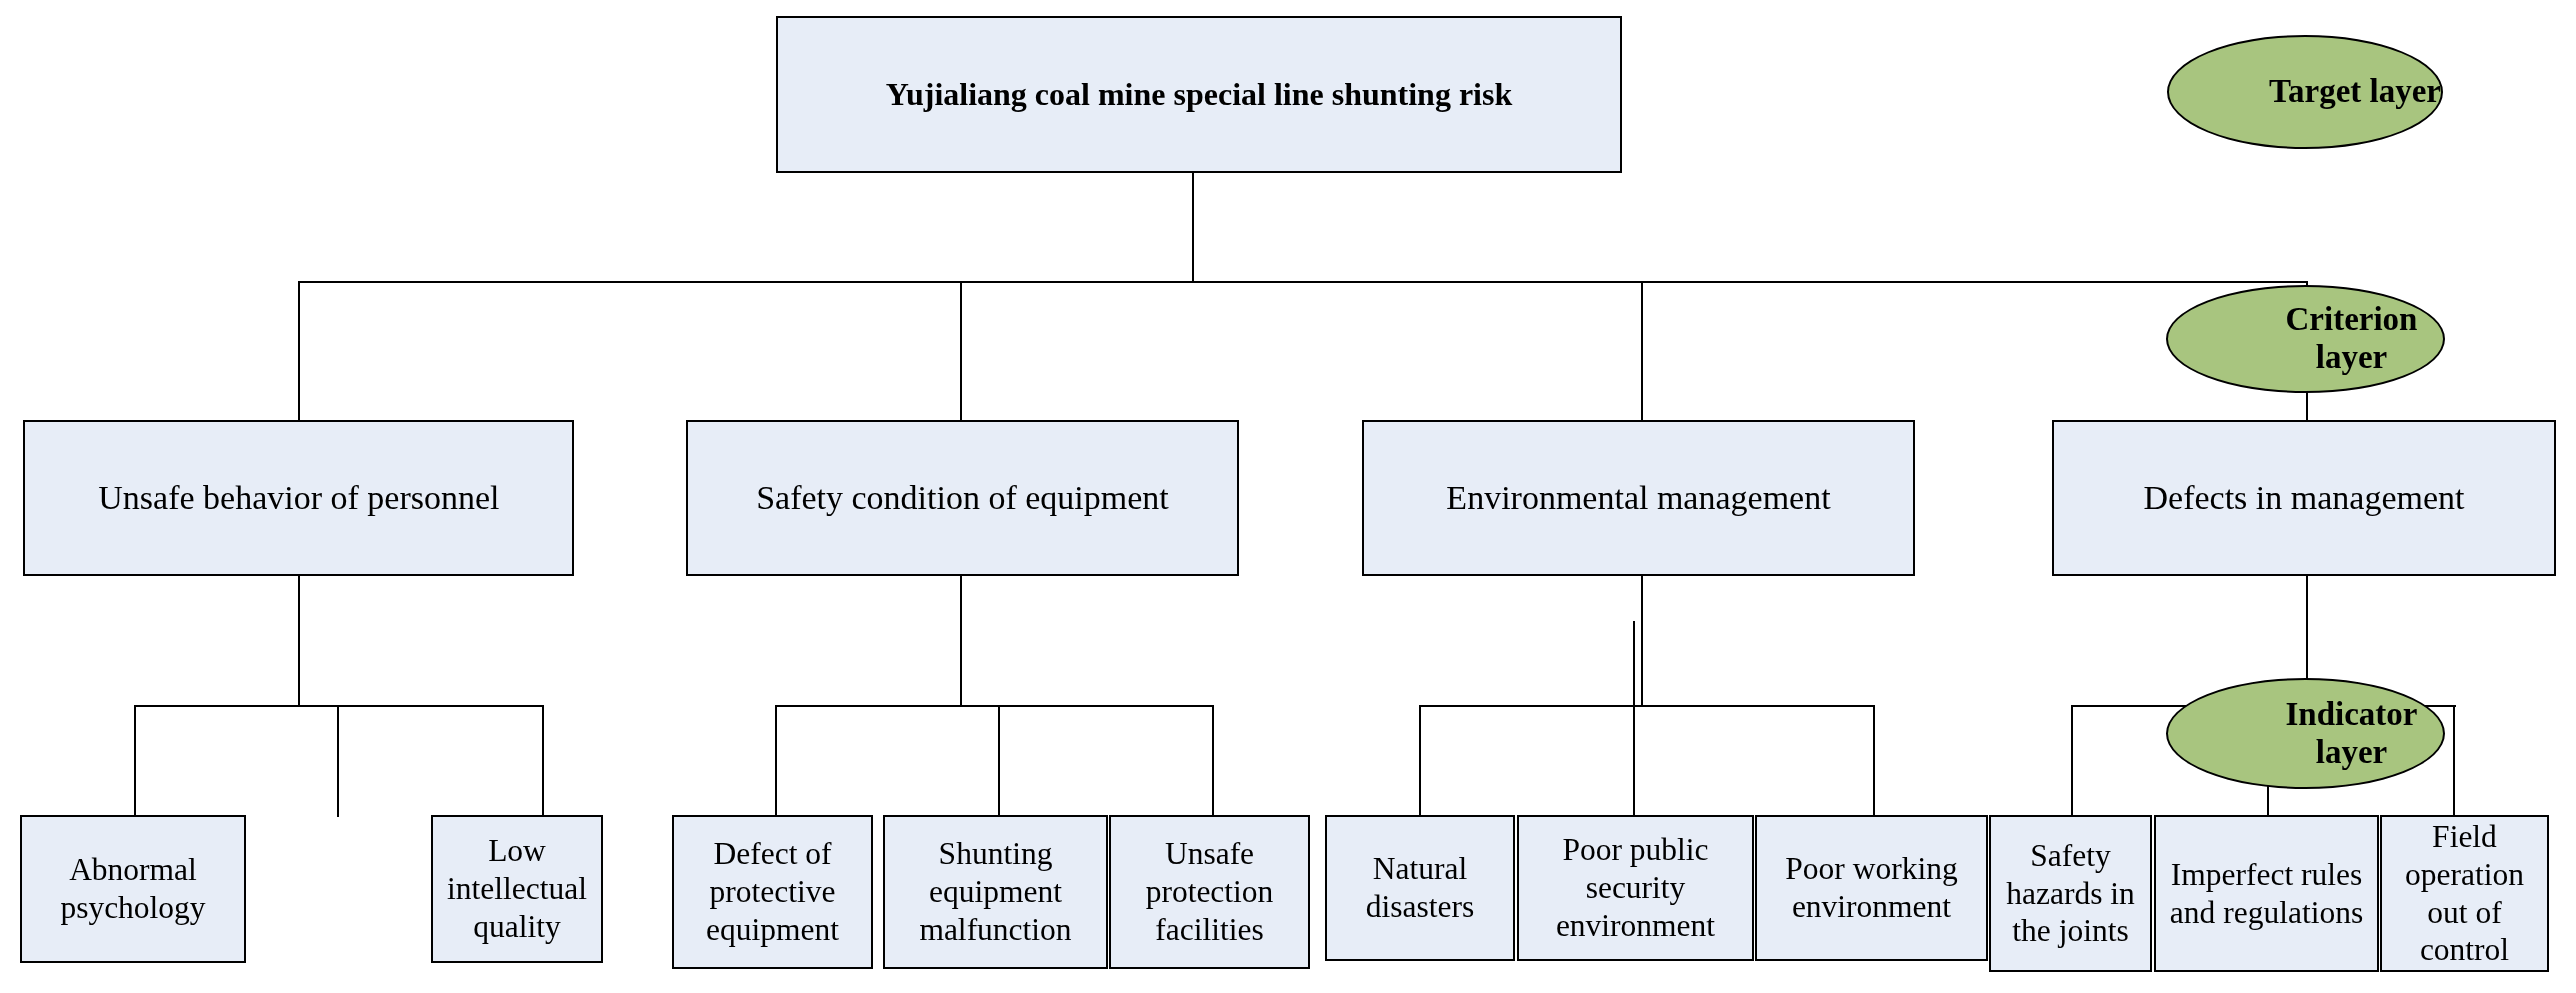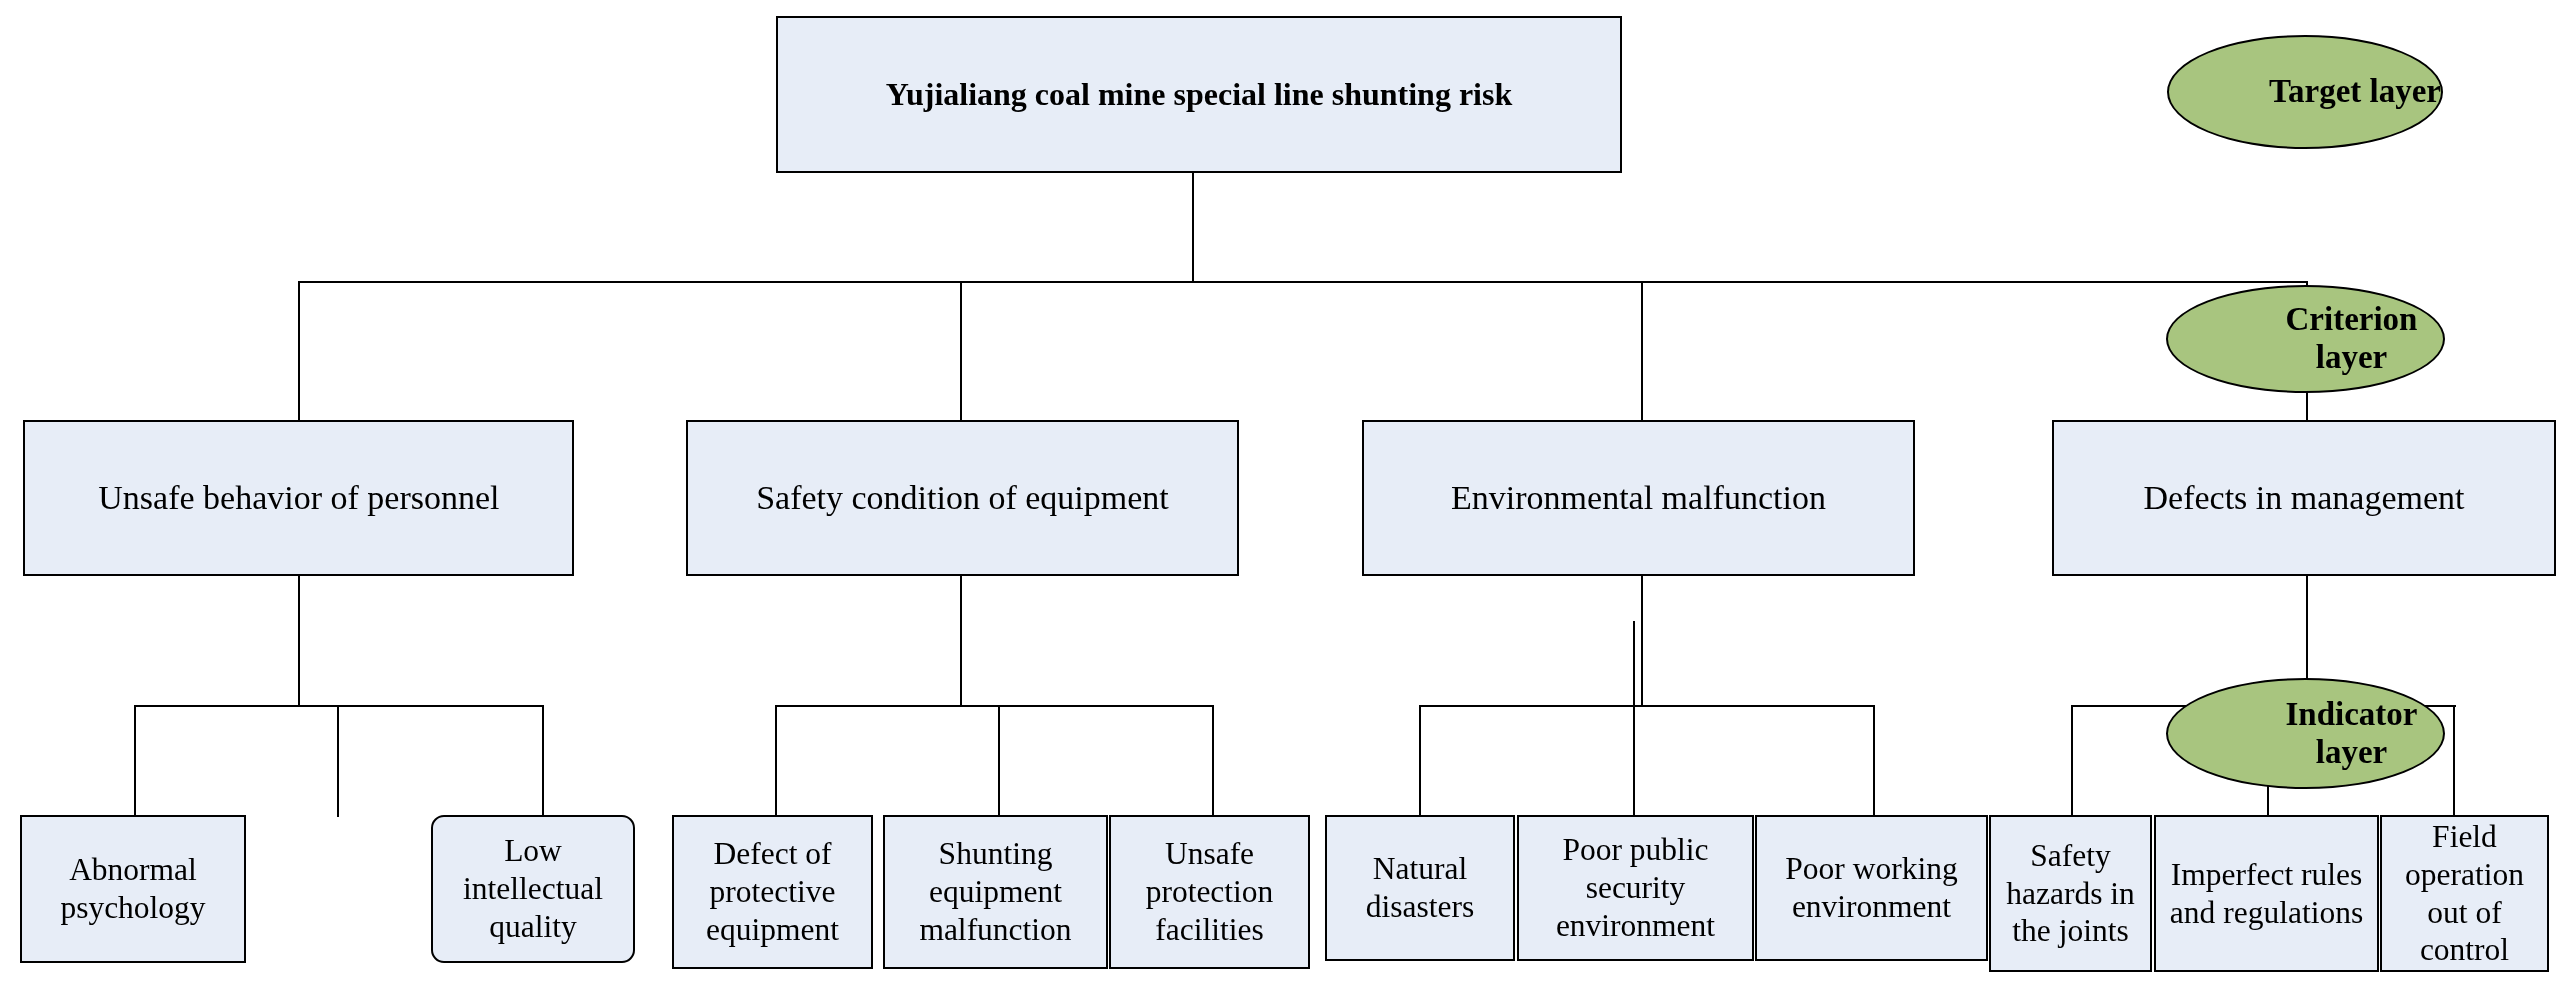--- a/index.html
+++ b/index.html
@@ -83,30 +83,30 @@
     <span class="lbl">Yujialiang coal mine special line shunting risk</span>
   </div>
 
   <div class="node crit" style="left:23.4px;top:420px;width:551px;height:156px;">
     <span class="lbl">Unsafe behavior of personnel</span>
   </div>
   <div class="node crit" style="left:686px;top:420px;width:553px;height:156px;">
     <span class="lbl">Safety condition of equipment</span>
   </div>
   <div class="node crit" style="left:1362px;top:420px;width:553px;height:156px;">
-    <span class="lbl">Environmental malfunction</span>
+    <span class="lbl">Environmental management</span>
   </div>
   <div class="node ind" style="left:20px;top:815px;width:226px;height:148px;">
     <span class="lbl">Abnormal psychology</span>
   </div>
 
   <div class="node crit" style="left:2052px;top:420px;width:504px;height:156px;">
     <span class="lbl">Defects in management</span>
   </div>
-  <div class="node ind" style="left:431px;top:815px;width:204px;height:148px;border-radius:13px;">
+  <div class="node ind" style="left:431px;top:815px;width:172px;height:148px;">
     <span class="lbl">Low intellectual quality</span>
   </div>
 
   <div class="node ind" style="left:672px;top:815px;width:201px;height:154px;">
     <span class="lbl">Defect of protective equipment</span>
   </div>
   <div class="node ind" style="left:883px;top:815px;width:225px;height:154px;">
     <span class="lbl">Shunting equipment malfunction</span>
   </div>
   <div class="node ind" style="left:1109px;top:815px;width:201px;height:154px;">

